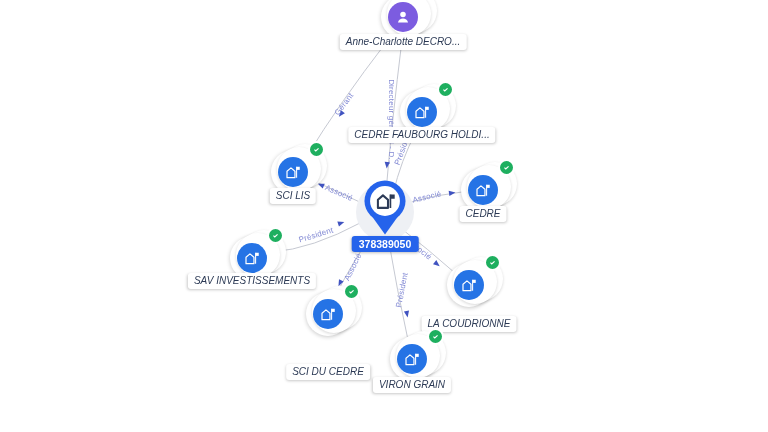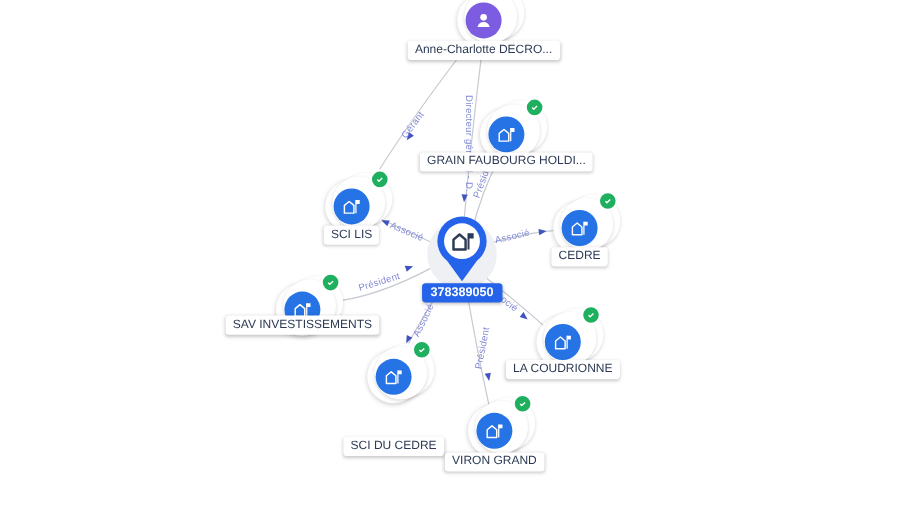--- a/index.html
+++ b/index.html
@@ -18,21 +18,21 @@
   .stack::before{left:6px;top:-3px;z-index:-1;}
   .stack::after{left:12px;top:-6px;z-index:-2;}
   .avatar{position:relative;width:30px;height:30px;border-radius:50%;
           display:flex;align-items:center;justify-content:center;z-index:1;}
   .avatar.company{background:#2573e5;}
   .avatar.person{background:#7c5ce0;}
   .badge{position:absolute;z-index:2;right:-10px;top:-9px;width:13px;height:13px;border-radius:50%;
          background:#1eaf5f;border:2px solid #fff;display:flex;align-items:center;justify-content:center;}
   .node-label{position:absolute;left:0;z-index:4;transform:translateX(-50%);white-space:nowrap;
          background:#fff;color:#2c3a55;font-size:10px;line-height:12px;padding:2px 6px;
-         border-radius:3px;box-shadow:0 1px 3px rgba(0,0,0,.22);}
+         border-radius:3px;box-shadow:0 1px 3px rgba(0,0,0,.22);font-style:italic;}
   .center-halo{position:absolute;left:0;top:0;width:58px;height:58px;border-radius:50%;
          background:#eef0f4;transform:translate(-50%,-50%);z-index:0;}
   .pin{position:absolute;left:0;top:0;transform:translate(-50%,-58%);z-index:3;}
   .center-label{position:absolute;left:0;z-index:4;transform:translateX(-50%);white-space:nowrap;
          background:#2563eb;color:#fff;font-size:10.5px;font-weight:bold;line-height:12px;
          padding:2px 7px;border-radius:3px;box-shadow:0 1px 3px rgba(0,0,0,.25);text-align:center;}
 </style>
 </head>
 <body>
 
@@ -92,21 +92,21 @@
           <path d="M16.8 19.5V5" stroke="#fff" stroke-width="1.4" fill="none"></path>
           <path d="M16.8 5h4.2v4.2h-4.2z" fill="#fff"></path>
         </svg>
       </div>
       <span class="badge">
         <svg width="7" height="7" viewBox="0 0 24 24">
             <path d="M5 12.5l4.5 4.5L19 8" stroke="#fff" stroke-width="4" fill="none"></path>
           </svg>
       </span>
     </div>
-    <div class="node-label" style="top:15px;">GRAIN FAUBOURG HOLDI...</div>
+    <div class="node-label" style="top:15px;">CEDRE FAUBOURG HOLDI...</div>
   </div>
 
   <div class="node" style="left:293px;top:172px;">
     <div class="stack">
       <div class="avatar company">
         <svg width="18" height="18" viewBox="0 0 24 24">
           <path d="M4 19.5v-8.6l5.3-4.4 5.3 4.4v8.6z" fill="none" stroke="#fff" stroke-width="1.6" stroke-linejoin="round"></path>
           <path d="M16.8 19.5V5" stroke="#fff" stroke-width="1.4" fill="none"></path>
           <path d="M16.8 5h4.2v4.2h-4.2z" fill="#fff"></path>
         </svg>
@@ -146,39 +146,39 @@
           <path d="M16.8 19.5V5" stroke="#fff" stroke-width="1.4" fill="none"></path>
           <path d="M16.8 5h4.2v4.2h-4.2z" fill="#fff"></path>
         </svg>
       </div>
       <span class="badge">
         <svg width="7" height="7" viewBox="0 0 24 24">
             <path d="M5 12.5l4.5 4.5L19 8" stroke="#fff" stroke-width="4" fill="none"></path>
           </svg>
       </span>
     </div>
-    <div class="node-label" style="top:5px;">SAV INVESTISSEMENTS</div>
+    <div class="node-label" style="top:15px;">SAV INVESTISSEMENTS</div>
   </div>
 
   <div class="node" style="left:469px;top:285px;">
     <div class="stack">
       <div class="avatar company">
         <svg width="18" height="18" viewBox="0 0 24 24">
           <path d="M4 19.5v-8.6l5.3-4.4 5.3 4.4v8.6z" fill="none" stroke="#fff" stroke-width="1.6" stroke-linejoin="round"></path>
           <path d="M16.8 19.5V5" stroke="#fff" stroke-width="1.4" fill="none"></path>
           <path d="M16.8 5h4.2v4.2h-4.2z" fill="#fff"></path>
         </svg>
       </div>
       <span class="badge">
         <svg width="7" height="7" viewBox="0 0 24 24">
             <path d="M5 12.5l4.5 4.5L19 8" stroke="#fff" stroke-width="4" fill="none"></path>
           </svg>
       </span>
     </div>
-    <div class="node-label" style="top:15px;">LA COUDRIONNE</div>
+    <div class="node-label" style="top:31px;">LA COUDRIONNE</div>
   </div>
 
   <div class="node" style="left:328px;top:314px;">
     <div class="stack">
       <div class="avatar company">
         <svg width="18" height="18" viewBox="0 0 24 24">
           <path d="M4 19.5v-8.6l5.3-4.4 5.3 4.4v8.6z" fill="none" stroke="#fff" stroke-width="1.6" stroke-linejoin="round"></path>
           <path d="M16.8 19.5V5" stroke="#fff" stroke-width="1.4" fill="none"></path>
           <path d="M16.8 5h4.2v4.2h-4.2z" fill="#fff"></path>
         </svg>
@@ -200,21 +200,21 @@
           <path d="M16.8 19.5V5" stroke="#fff" stroke-width="1.4" fill="none"></path>
           <path d="M16.8 5h4.2v4.2h-4.2z" fill="#fff"></path>
         </svg>
       </div>
       <span class="badge">
         <svg width="7" height="7" viewBox="0 0 24 24">
             <path d="M5 12.5l4.5 4.5L19 8" stroke="#fff" stroke-width="4" fill="none"></path>
           </svg>
       </span>
     </div>
-    <div class="node-label" style="top:18px;">VIRON GRAND</div>
+    <div class="node-label" style="top:18px;">VIRON GRAIN</div>
   </div>
 
   <div class="node" style="left:385px;top:212px;">
     <div class="center-halo"></div>
     <svg class="pin" width="46" height="56" viewBox="0 0 24 30">
       <circle cx="12" cy="11.5" r="11" fill="#2563eb"></circle>
       <path d="M4.6 19.2 L12 29.4 L19.4 19.2 Z" fill="#2563eb"></path>
       <circle cx="12" cy="11.5" r="8" fill="#fff"></circle>
       <g>
         <path d="M8.2 15.2v-4.4l2.7-2.3 2.7 2.3v4.4z" fill="none" stroke="#2d3b57" stroke-width="1.1" stroke-linejoin="round"></path>

